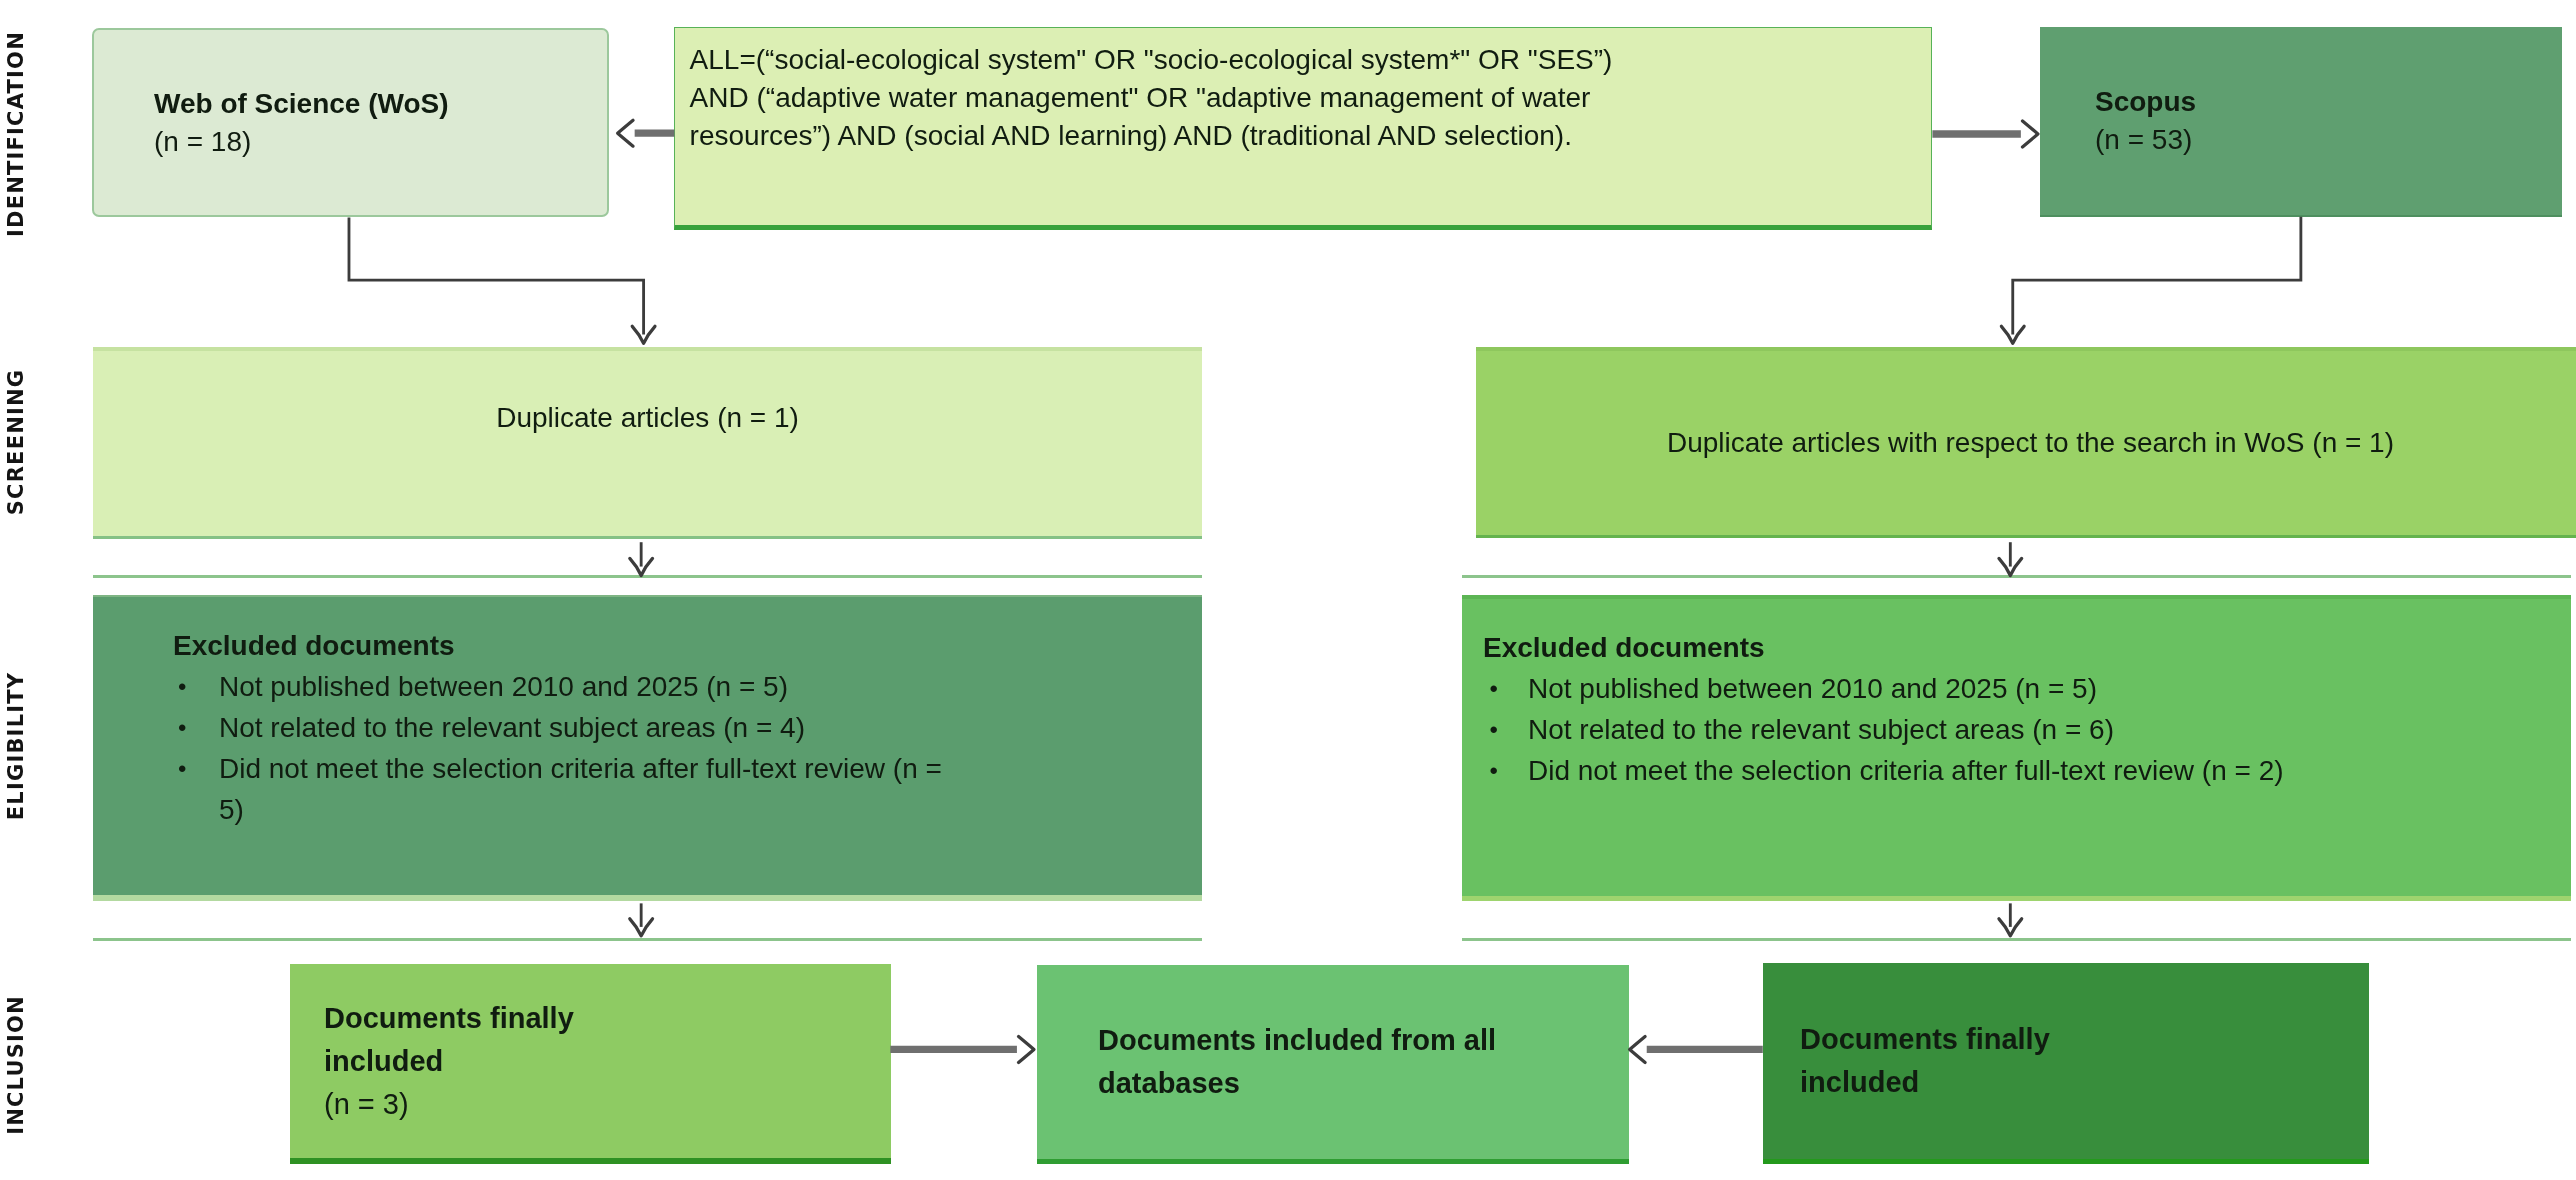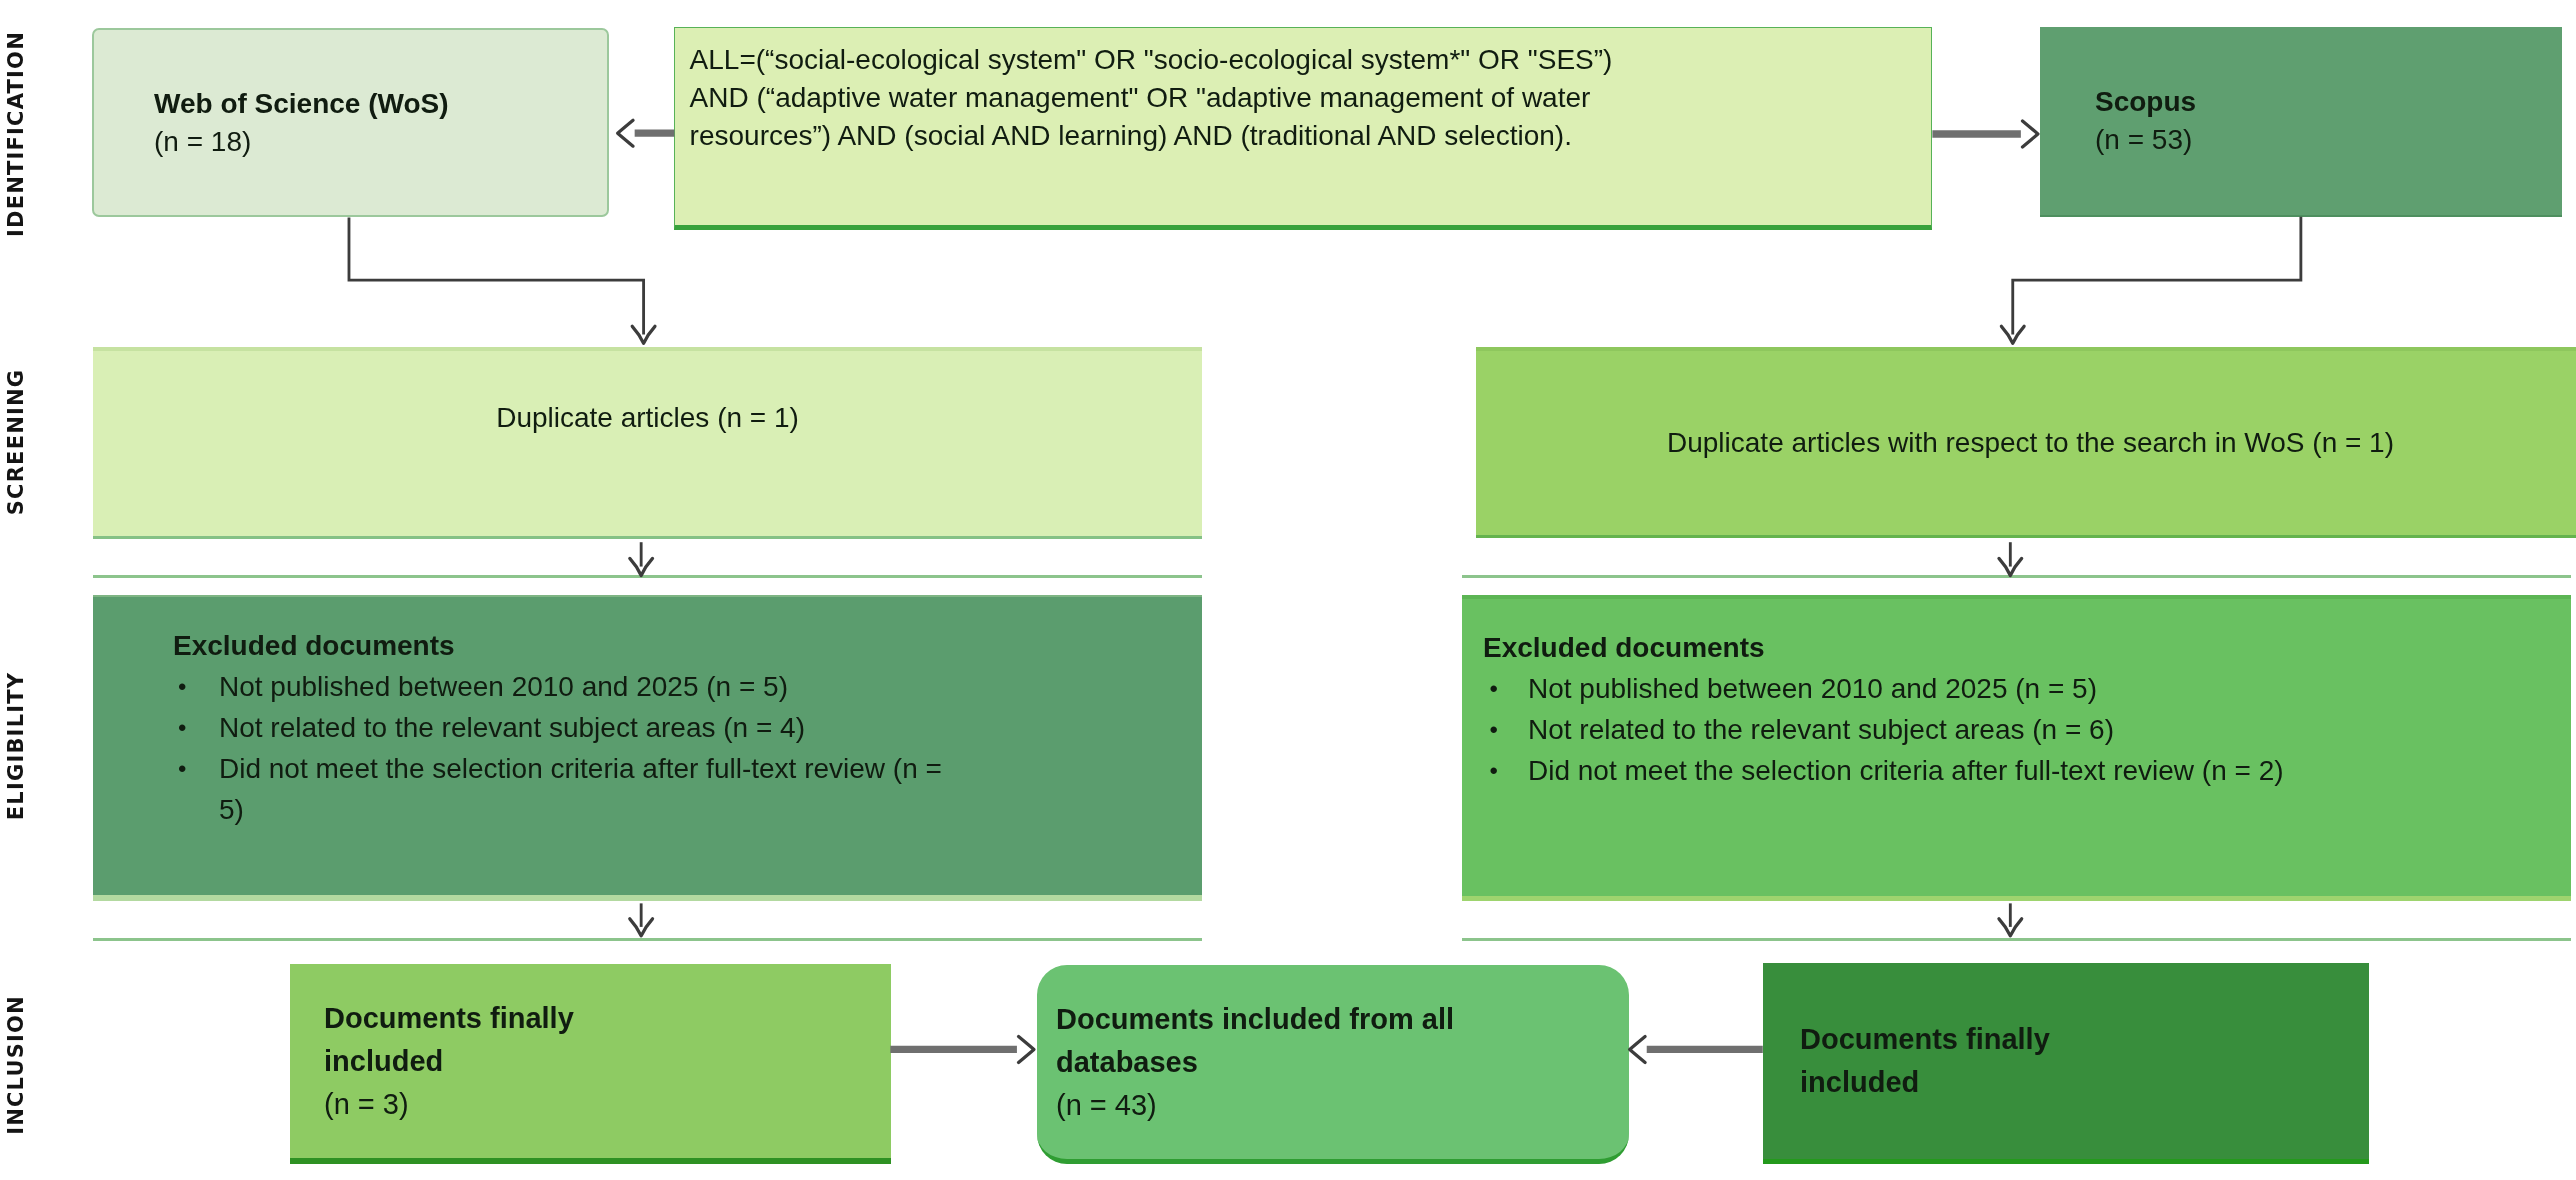--- a/index.html
+++ b/index.html
@@ -62,21 +62,21 @@
   .bullet::before{content:"\2022";position:absolute;left:4.9px;top:0;font-size:24px;}
   #elig-wos-box .bullet-text{display:inline-block;max-width:747px;vertical-align:top;}
   #elig-scopus-box .bullet{padding-left:45px;}
   #elig-scopus-box .bullet::before{left:6.5px;}
 
   
   .incl-box{display:flex;flex-direction:column;justify-content:center;font-size:29px;line-height:43px;}
   #incl-wos-box{left:290px;top:964px;width:601px;height:200px;
     border-bottom:6.5px solid #2e9123;padding-left:34px;}
   #incl-all-box{left:1037px;top:965px;width:592px;height:199px;
-    border-bottom:5.7px solid #2f9d32;padding-left:19px;border-radius:30px;}
+    border-bottom:5.7px solid #2f9d32;padding-left:61px;}
   #incl-scopus-box{left:1763px;top:963px;width:606px;height:201px;
     border-bottom:5.7px solid #24991c;padding-left:37px;}
 
   #arrows{position:absolute;left:0;top:0;pointer-events:none;}
   .shaft{stroke:#6f6f6f;stroke-width:9;fill:none;}
   .thin{stroke:#3c3c3c;stroke-width:3.5;fill:none;}
   .head{stroke:#3c3c3c;stroke-width:4;fill:none;stroke-linecap:round;stroke-linejoin:round;}
 </style>
 </head>
 <body>
@@ -132,21 +132,20 @@
 
   <div class="box incl-box" id="incl-wos-box" style="background: rgb(142, 203, 99);">
     <div class="bold">Documents finally</div>
     <div class="bold">included</div>
     <div>(n = 3)</div>
   </div>
 
   <div class="box incl-box" id="incl-all-box" style="background: rgb(107, 194, 114);">
     <div class="bold">Documents included from all</div>
     <div class="bold">databases</div>
-    <div>(n = 43)</div>
   </div>
 
   <div class="box incl-box" id="incl-scopus-box" style="background: rgb(56, 142, 60);">
     <div class="bold">Documents finally</div>
     <div class="bold">included</div>
   </div>
 
   <svg id="arrows" width="2576" height="1181" viewBox="0 0 3174 1455">
 
     <g>

